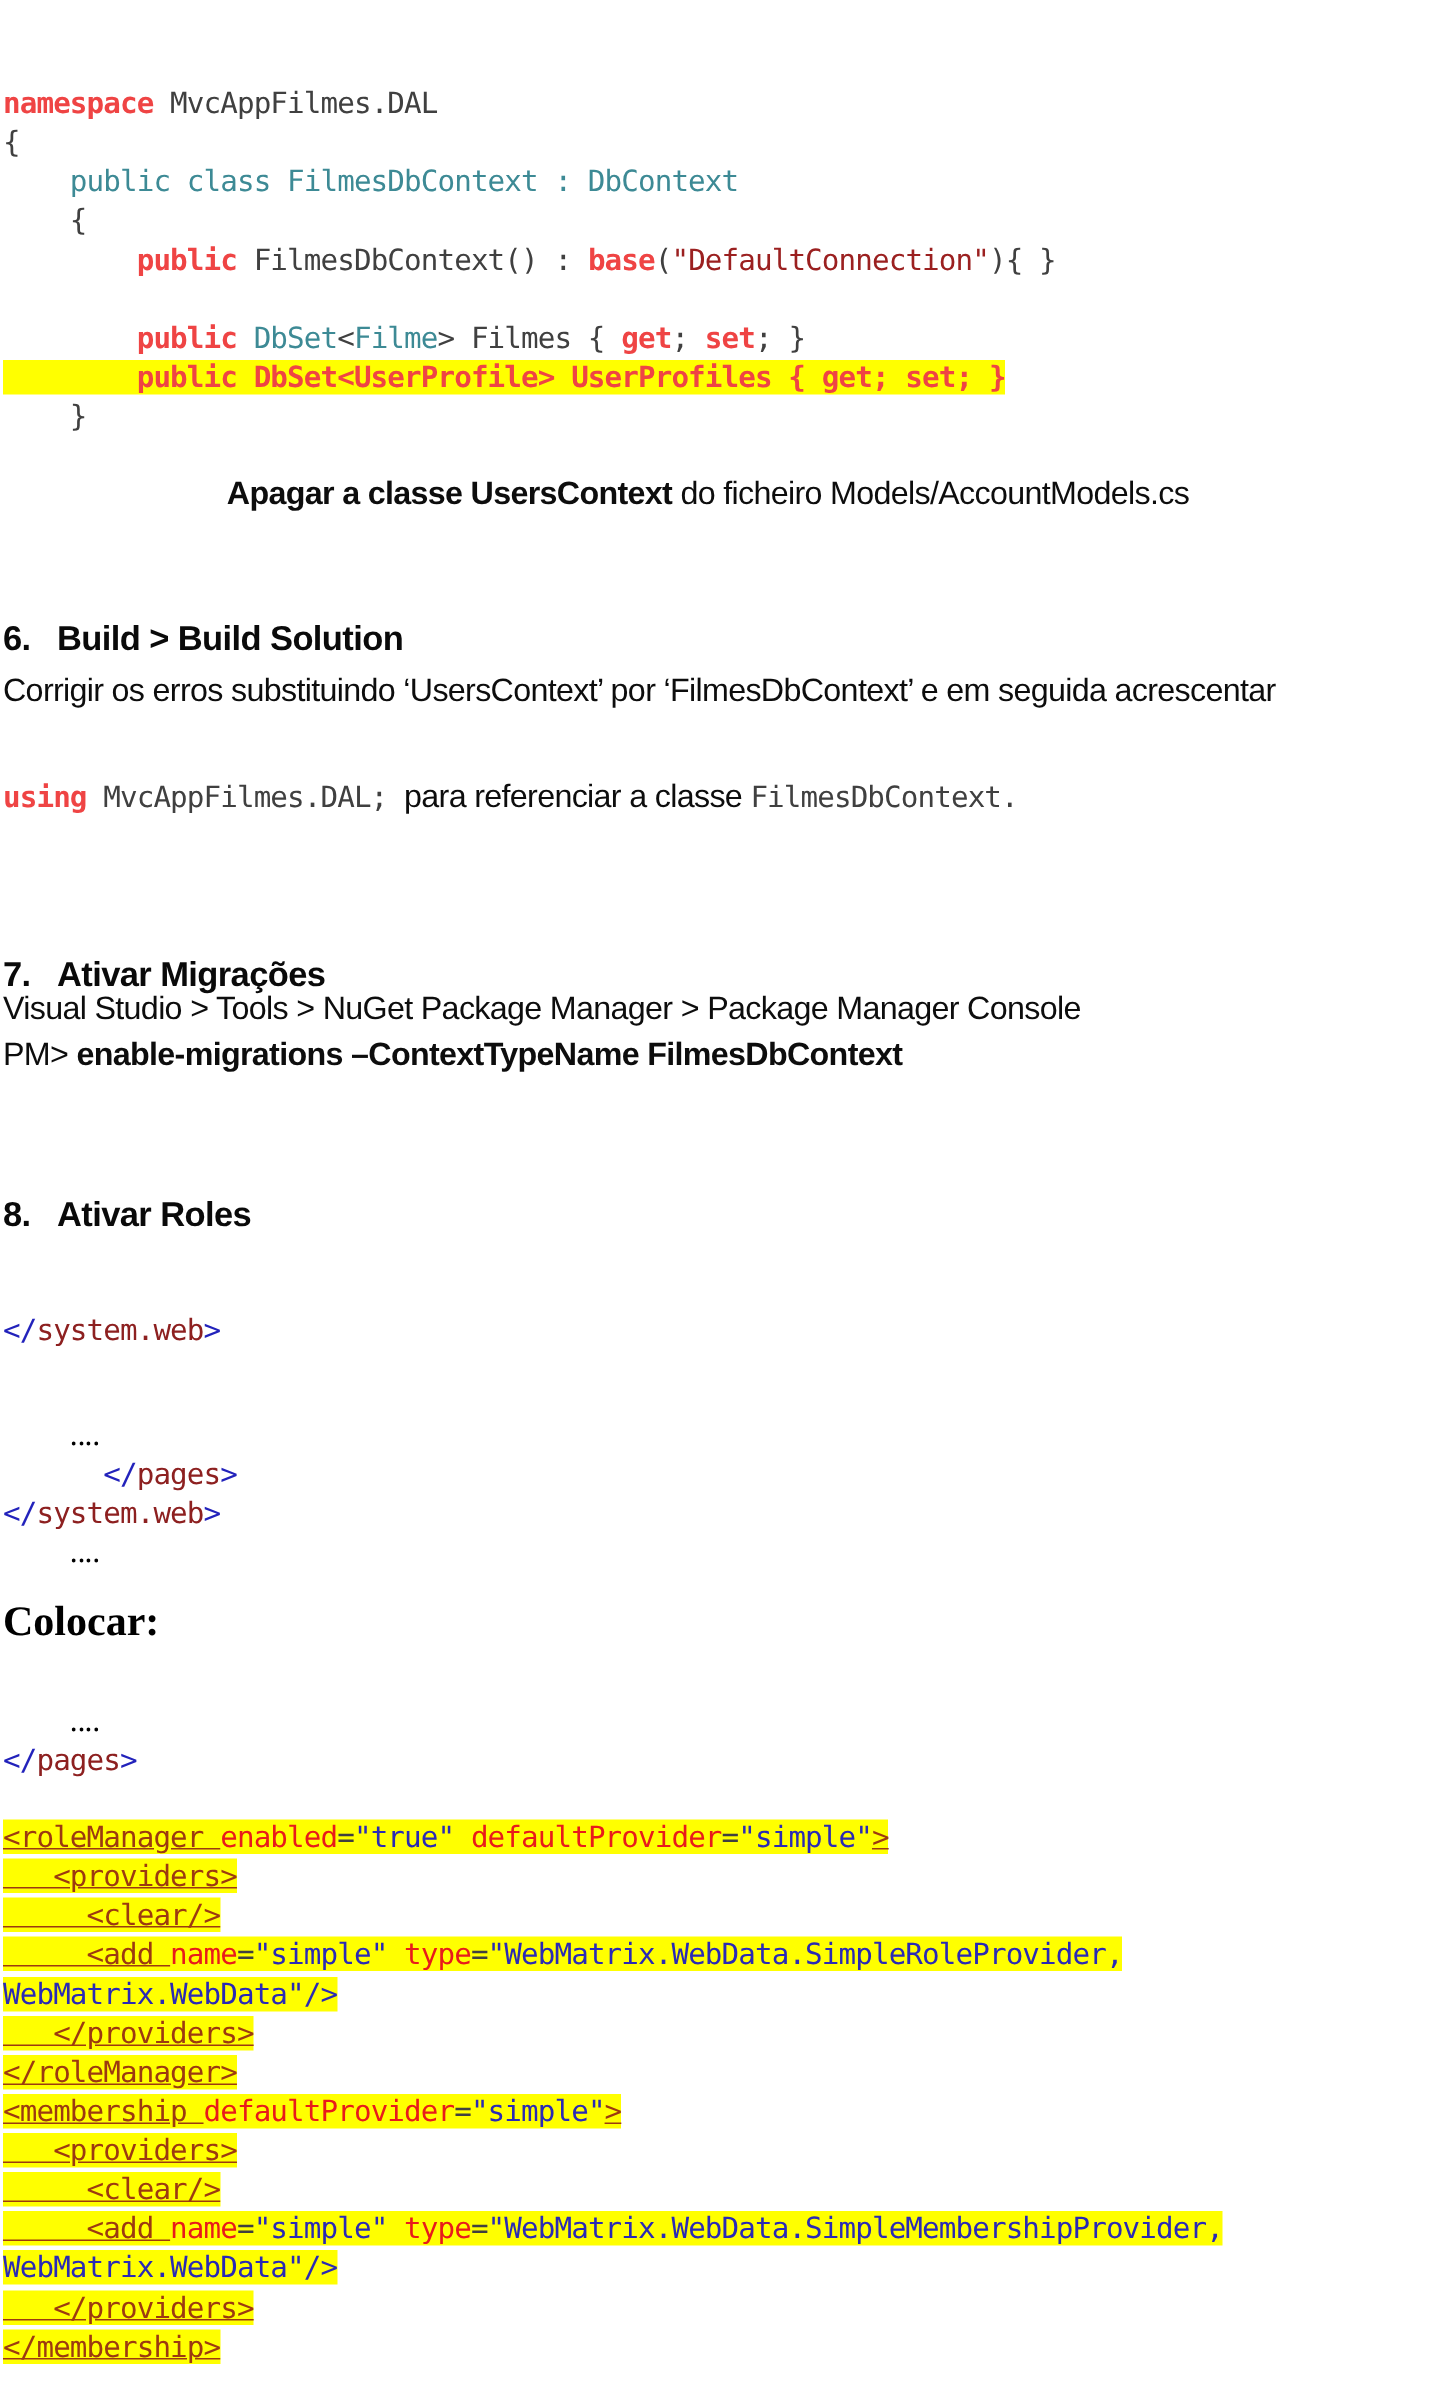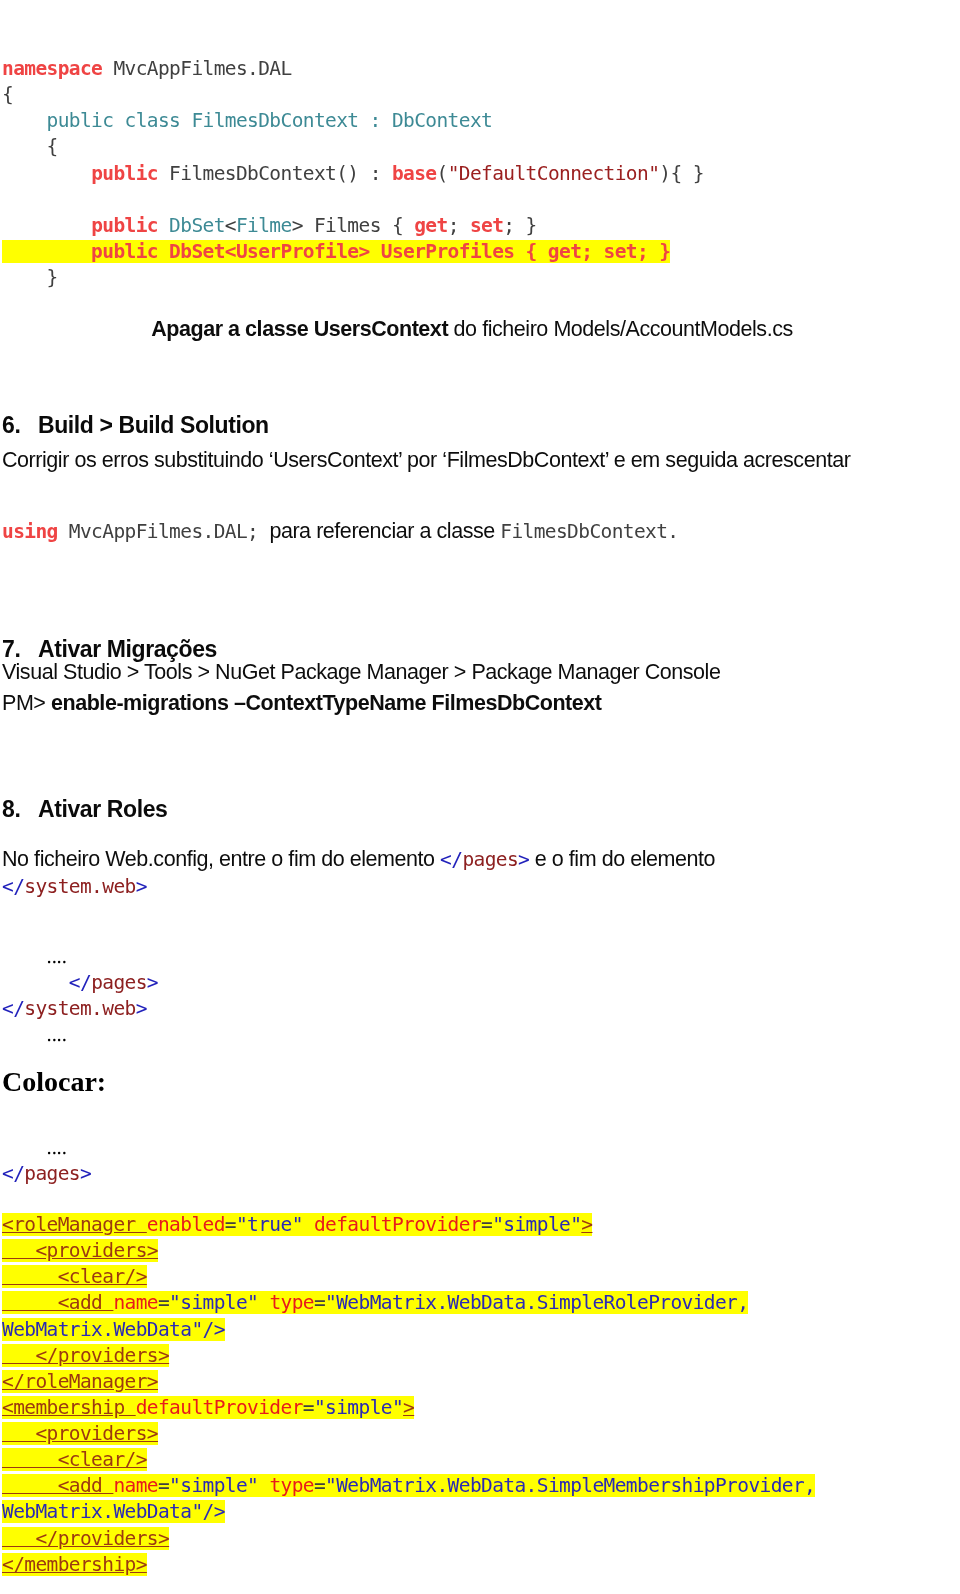--- a/index.html
+++ b/index.html
@@ -117,23 +117,20 @@
   <div class="abs prose" style="left:2px; top:659px; width:948px;">Visual Studio &gt; Tools  &gt;  NuGet Package Manager &gt;  Package Manager Console</div>
 
   <div class="abs prose" style="left:2px; top:690px; width:948px;">
     <span>PM&gt; </span><span class="b">enable-migrations –ContextTypeName FilmesDbContext</span>
   </div>
 
   <div class="abs num-head" style="left:2px; top:796px;">
     <span style="display:inline-block; width:36px;">8.</span><span>Ativar Roles</span>
   </div>
 
-  <div class="abs" style="left:2px; top:846px; width:948px;">
-    <span class="prose">No ficheiro Web.config, entre o fim do elemento </span><span class="code-inline"><span class="xbrk">&lt;/</span><span class="xtag-dk">pages</span><span class="xbrk">&gt;</span></span><span class="prose">  e o fim do elemento</span>
-  </div>
   <div class="abs code" style="left:2px; top:874px;"><span class="xbrk">&lt;/</span><span class="xtag-dk">system.web</span><span class="xbrk">&gt;</span></div>
 
   <div class="abs code" id="existing-snippet" style="left:2px; top:944px;"><div><span class="dots">    ‥‥</span></div><div><span>      <span class="xbrk">&lt;/</span><span class="xtag-dk">pages</span><span class="xbrk">&gt;</span></span></div><div><span><span class="xbrk">&lt;/</span><span class="xtag-dk">system.web</span><span class="xbrk">&gt;</span></span></div><div><span class="dots">    ‥‥</span></div></div>
 
   <div class="abs serif-head" style="left:2px; top:1066px;">Colocar:</div>
 
   <div class="abs code" id="after-snippet" style="left:2px; top:1135px;"><div><span class="dots">    ‥‥</span></div><div><span><span class="xbrk">&lt;/</span><span class="xtag-dk">pages</span><span class="xbrk">&gt;</span></span></div></div>
 
   <div class="abs code" id="xml-block" style="left:2px; top:1212px; width:950px;"><div><span class="hl"><span class="xtag">&lt;roleManager </span><span class="xattr">enabled</span><span class="plain">=</span><span class="xval">"true"</span><span class="plain"> </span><span class="xattr">defaultProvider</span><span class="plain">=</span><span class="xval">"simple"</span><span class="xtag">&gt;</span></span></div><div><span class="hl"><span class="xtag">   &lt;providers&gt;</span></span></div><div><span class="hl"><span class="xtag">     &lt;clear/&gt;</span></span></div><div><span class="hl"><span class="xtag">     &lt;add </span><span class="xattr">name</span><span class="plain">=</span><span class="xval">"simple"</span><span class="plain"> </span><span class="xattr">type</span><span class="plain">=</span><span class="xval">"WebMatrix.WebData.SimpleRoleProvider,</span></span></div><div><span class="hl"><span class="xval">WebMatrix.WebData"/&gt;</span></span></div><div><span class="hl"><span class="xtag">   &lt;/providers&gt;</span></span></div><div><span class="hl"><span class="xtag">&lt;/roleManager&gt;</span></span></div><div><span class="hl"><span class="xtag">&lt;membership </span><span class="xattr">defaultProvider</span><span class="plain">=</span><span class="xval">"simple"</span><span class="xtag">&gt;</span></span></div><div><span class="hl"><span class="xtag">   &lt;providers&gt;</span></span></div><div><span class="hl"><span class="xtag">     &lt;clear/&gt;</span></span></div><div><span class="hl"><span class="xtag">     &lt;add </span><span class="xattr">name</span><span class="plain">=</span><span class="xval">"simple"</span><span class="plain"> </span><span class="xattr">type</span><span class="plain">=</span><span class="xval">"WebMatrix.WebData.SimpleMembershipProvider,</span></span></div><div><span class="hl"><span class="xval">WebMatrix.WebData"/&gt;</span></span></div><div><span class="hl"><span class="xtag">   &lt;/providers&gt;</span></span></div><div><span class="hl"><span class="xtag">&lt;/membership&gt;</span></span></div></div>
 

